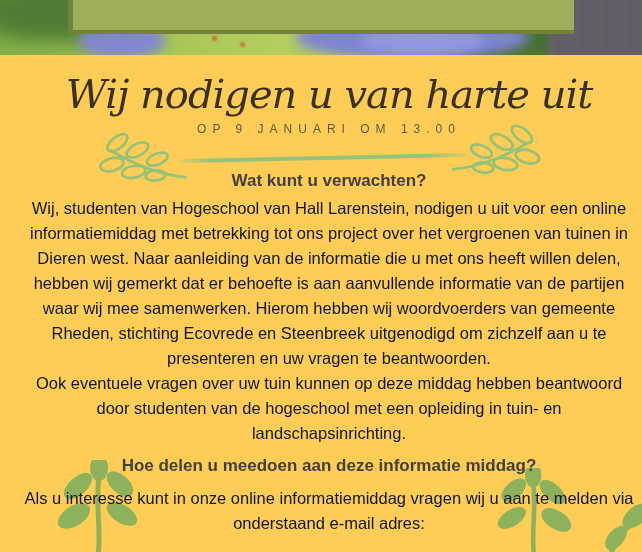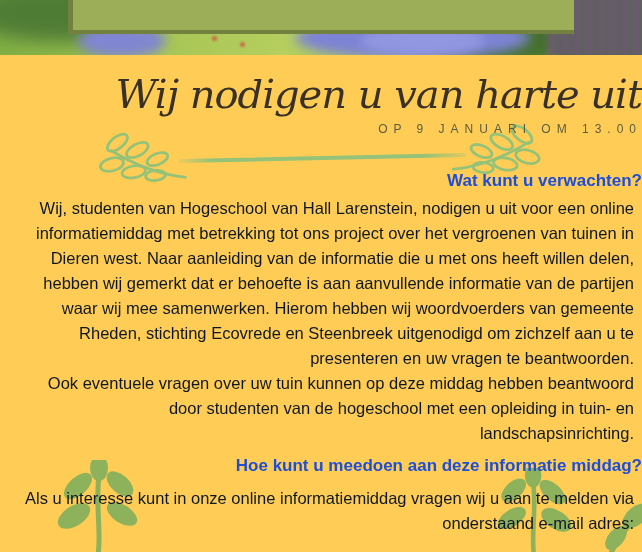--- a/index.html
+++ b/index.html
@@ -52,21 +52,21 @@
     transform: rotate(-1.2deg);
   }
   .leaf-bl { left: 38px;  top: 460px; width: 118px; height: 95px; }
   .leaf-br { left: 476px; top: 468px; width: 118px; height: 88px; }
   .leaf-fr { left: 596px; top: 498px; width: 60px;  height: 58px; }
 
   
   .content {
     position: absolute; left: 0; top: 55px;
     width: 642px; z-index: 2;
-    text-align: right;
+    text-align: center;
     padding-left: 16px;
   }
   .title {
     margin-top: 16px;
     font-family: "DejaVu Serif", serif;
     font-style: italic;
     font-size: 40px;
     line-height: 46px;
     color: #3a3126;
     letter-spacing: -1px;
@@ -76,21 +76,21 @@
     line-height: 24px;
     letter-spacing: 6px;
     color: #595c44;
     font-weight: 400;
   }
   .section-heading {
     margin-top: 28px;
     font-size: 17px;
     line-height: 23px;
     font-weight: bold;
-    color: #1d4ed8;
+    color: #404040;
   }
   .body-par {
     width: 610px;
     margin: 4px auto 0 auto;
     font-size: 16.5px;
     line-height: 25px;
     color: #0f172a;
     font-weight: 400;
   }
   .body-par + .body-par { margin-top: 0; }
@@ -161,17 +161,17 @@
   </svg>
 
   <div class="content">
     <div class="title">Wij nodigen u van harte uit</div>
     <div class="subtitle">OP 9 JANUARI OM 13.00</div>
 
     <div class="section-heading">Wat kunt u verwachten?</div>
     <div class="body-par">Wij, studenten van Hogeschool van Hall Larenstein, nodigen u uit voor een online informatiemiddag met betrekking tot ons project over het vergroenen van tuinen in Dieren west. Naar aanleiding van de informatie die u met ons heeft willen delen, hebben wij gemerkt dat er behoefte is aan aanvullende informatie van de partijen waar wij mee samenwerken. Hierom hebben wij woordvoerders van gemeente Rheden, stichting Ecovrede en Steenbreek uitgenodigd om zichzelf aan u te presenteren en uw vragen te beantwoorden.</div>
     <div class="body-par">Ook eventuele vragen over uw tuin kunnen op deze middag hebben beantwoord door studenten van de hogeschool met een opleiding in tuin- en landschapsinrichting.</div>
 
-    <div class="section-heading second">Hoe kunt u meedoen aan deze informatie middag?</div>
+    <div class="section-heading second">Hoe delen u meedoen aan deze informatie middag?</div>
     <div class="body-par last">Als u interesse kunt in onze online informatiemiddag vragen wij u aan te melden via onderstaand e-mail adres:</div>
   </div>
 
 </div>
 
 </body></html>

